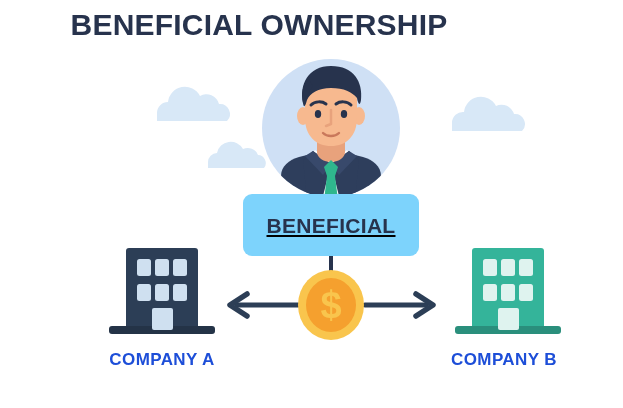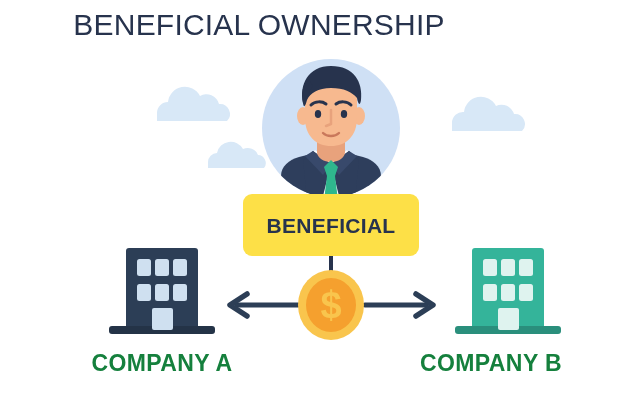--- a/index.html
+++ b/index.html
@@ -24,63 +24,64 @@
     width: 623px;
     height: 408px;
   }
   #page-title {
     position: absolute;
     top: 8px;
     left: 0;
     width: 518px;
     text-align: center;
     font-size: 30px;
-    font-weight: normal;
+    font-weight: bold;
     letter-spacing: 0.2px;
     color: #27334d;
     font-family: "Liberation Sans", sans-serif;
     white-space: nowrap;
   }
   .owner-label-box {
     position: absolute;
     left: 243px;
     top: 194px;
     width: 176px;
     height: 62px;
-    background: #fde047;
+    background: #7dd3fc;
     border-radius: 9px;
     box-sizing: border-box;
     display: flex;
     flex-direction: column;
     align-items: center;
     justify-content: center;
+    text-decoration: underline;
   }
   .owner-label-line {
     font-size: 21px;
     font-weight: bold;
     color: #27334d;
     line-height: 25px;
     letter-spacing: 0.3px;
     font-family: "Liberation Sans", sans-serif;
     white-space: nowrap;
   }
   .company-caption {
     position: absolute;
     top: 350px;
     width: 200px;
     text-align: center;
-    font-size: 23px;
+    font-size: 17px;
     font-weight: bold;
-    color: #15803d;
+    color: #1d4ed8;
     letter-spacing: 0.4px;
     font-family: "Liberation Sans", sans-serif;
     white-space: nowrap;
   }
   #company-a-caption { left: 62px; }
-  #company-b-caption { left: 391px; }
+  #company-b-caption { left: 404px; }
 </style>
 </head>
 <body>
 
 <div id="infographic">
 
   <svg class="layer-svg" viewBox="0 0 623 408">
     <g>
       <path d="M157 121 L157 113 A11 11 0 0 1 168 102 A17 17 0 0 1 200 96 A13 13 0 0 1 219 104 A10 10 0 0 1 227 121 Z" fill="#d8e8f7"></path>
     </g>

